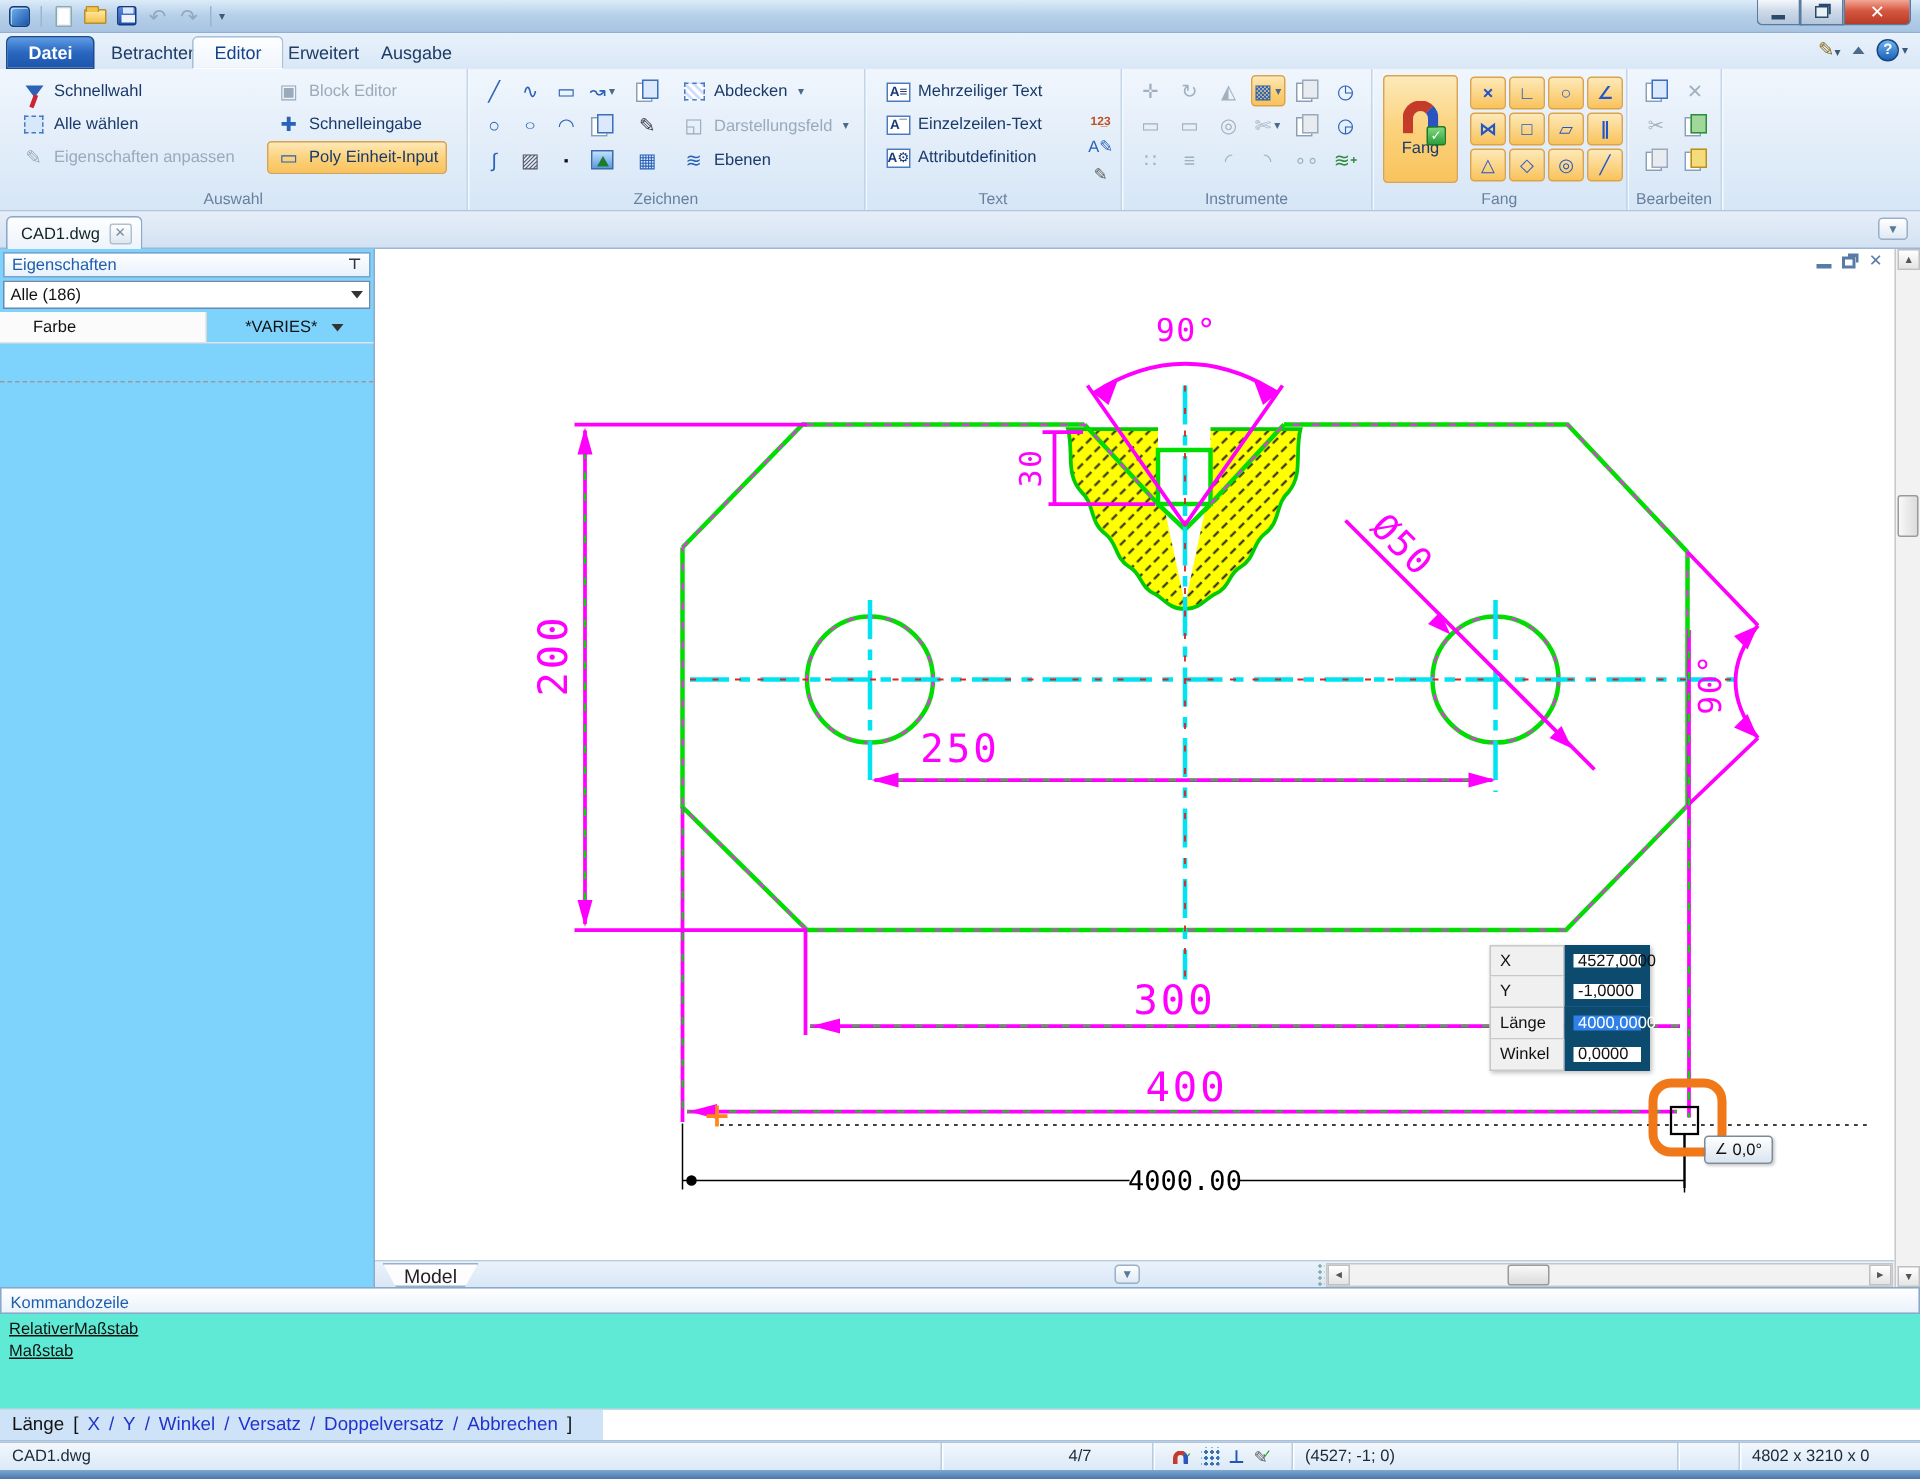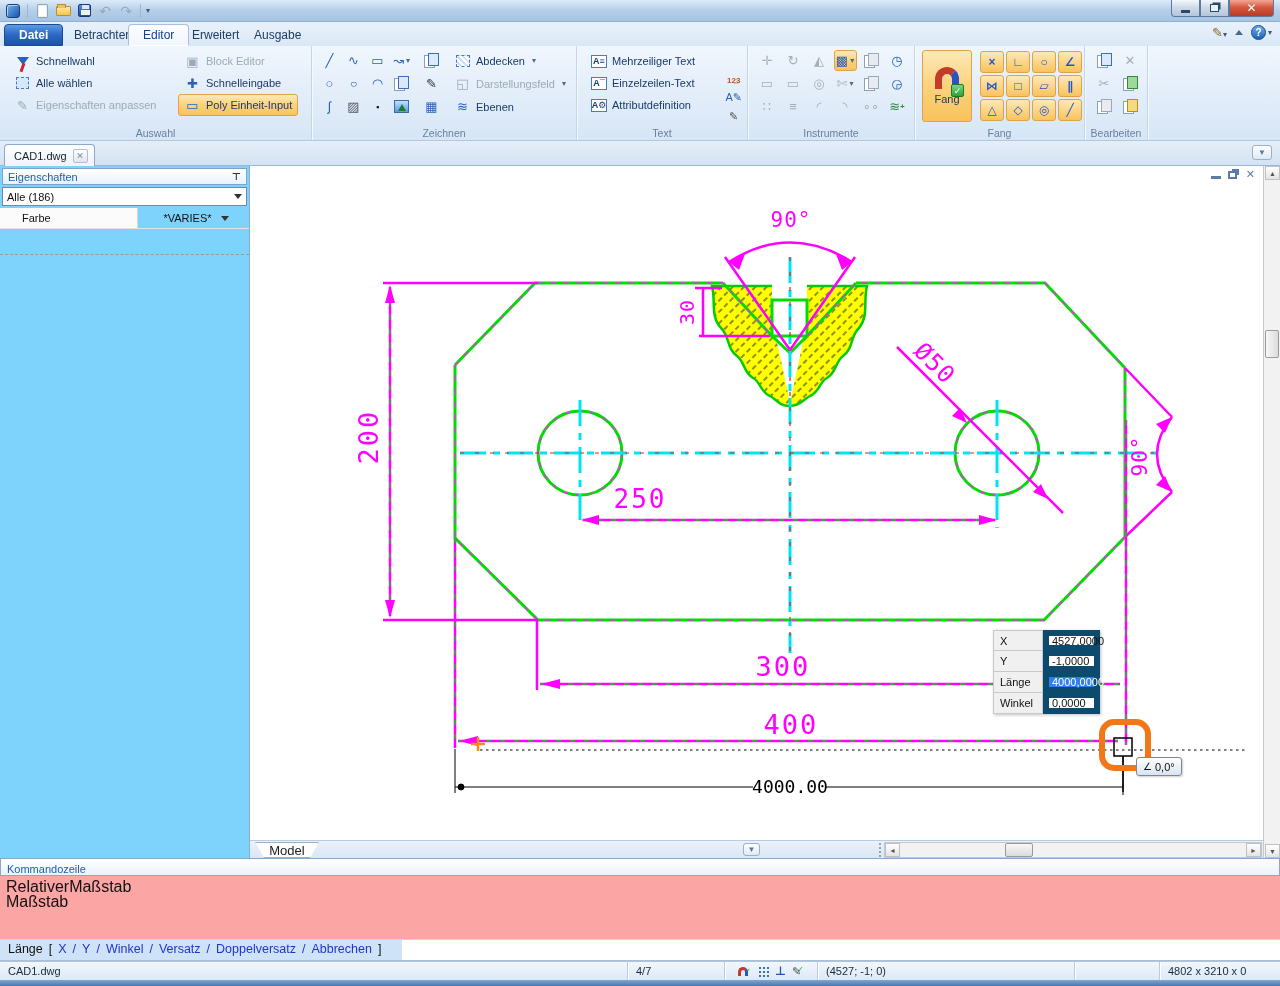--- a/index.html
+++ b/index.html
@@ -112,21 +112,21 @@
   .model-tab { position:absolute; left:5px; top:1px; width:64px; height:16px; background:#fdfdfd; clip-path:polygon(0 0,100% 0,86% 100%,14% 100%); display:flex; align-items:center; justify-content:center; font-size:13px; color:#222; border:1px solid #9ab0c8; }
   .hscroll { position:absolute; left:634px; top:1px; width:378px; height:16px; background:#f2f2f2; border:1px solid #c8c8c8; display:flex; align-items:center; }
   .sc-arrow { width:15px; height:14px; display:flex; align-items:center; justify-content:center; font-size:7px; color:#555; background:linear-gradient(#fff,#e4e4e4); border:1px solid #c0c0c0; }
   .h-thumb { position:absolute; left:120px; width:28px; height:14px; background:linear-gradient(#f8f8f8,#dcdcdc); border:1px solid #9a9a9a; border-radius:2px; }
   .vscroll { position:absolute; left:1263px; top:0; width:17px; height:692px; background:#f2f2f2; border-left:1px solid #c8c8c8; }
   .v-thumb { position:absolute; left:1px; top:164px; width:14px; height:28px; background:linear-gradient(90deg,#f8f8f8,#dcdcdc); border:1px solid #9a9a9a; border-radius:2px; }
   .splitdots { position:absolute; left:628px; top:1px; width:5px; height:16px; background-image:radial-gradient(#8aa 1px,transparent 1.2px); background-size:4px 4px; }
 
   
   .cmd-header { position:absolute; left:0; top:858px; width:1280px; height:18px; background:linear-gradient(#ffffff,#eaf2fb); border:1px solid #88a8cc; display:flex; align-items:flex-end; padding-left:6px; font-size:11px; color:#1d5fae; }
-  .cmd-lines { position:absolute; left:0; top:876px; width:1280px; height:64px; background:#fca5a5; border-bottom:1px solid #c8d8e8; font-size:16px; color:#111; padding:3px 0 0 6px; line-height:15px; }
+  .cmd-lines { position:absolute; left:0; top:876px; width:1280px; height:64px; background:#5eead4; border-bottom:1px solid #c8d8e8; font-size:11px; color:#111; padding:3px 0 0 6px; line-height:15px;text-decoration:underline; }
   .promptbar { position:absolute; left:0; top:940px; width:1280px; height:21px; background:#fff; border-bottom:1px solid #a8c0d8; font-size:12.5px; }
   .prompt-hl { position:absolute; left:0; top:0; width:402px; height:20px; background:#cfe3f8; }
   .prompt-text { position:absolute; left:8px; top:2px; display:flex; gap:6px; color:#111; }
   .prompt-text .opt { color:#2233cc; }
   .prompt-text .sep { color:#2233cc; }
 
   
   .statusbar { position:absolute; left:0; top:961px; width:1280px; height:19px; background:linear-gradient(#f2f7fc,#dbe9f7); border-top:1px solid #b0c4da; display:flex; font-size:11px; color:#1a2a3a; align-items:stretch; }
   .sseg { border-right:1px solid #b8cce0; box-shadow:1px 0 0 #fff; display:flex; align-items:center; padding:0 8px; }
   .bottomstrip { position:absolute; left:0; top:980px; width:1280px; height:6px; background:linear-gradient(#7fa8d0,#4a76ad); }
@@ -585,21 +585,21 @@
       <span class="sep">/</span>
       <span class="opt">Abbrechen</span>
       <span>]</span>
     </div>
   </div>
 
   <div class="statusbar">
     <div class="sseg" style="width:628px;">
         <span>CAD1.dwg</span>
       </div>
-    <div class="sseg" style="width:97px;">
+    <div class="sseg" style="width:97px;justify-content:center;margin-left:44px;">
         <span>4/7</span>
       </div>
     <div class="sseg" style="width:93px;gap:6px;justify-content:center;">
       <span style="display:flex;">
           <span class="mini-magnet"></span>
           <span class="mini-chk">✓</span>
         </span>
       <span class="dots-icon"></span>
       <span style="color:#2255bb;font-weight:bold;font-size:12px;">⊥</span>
       <span style="display:flex;">

